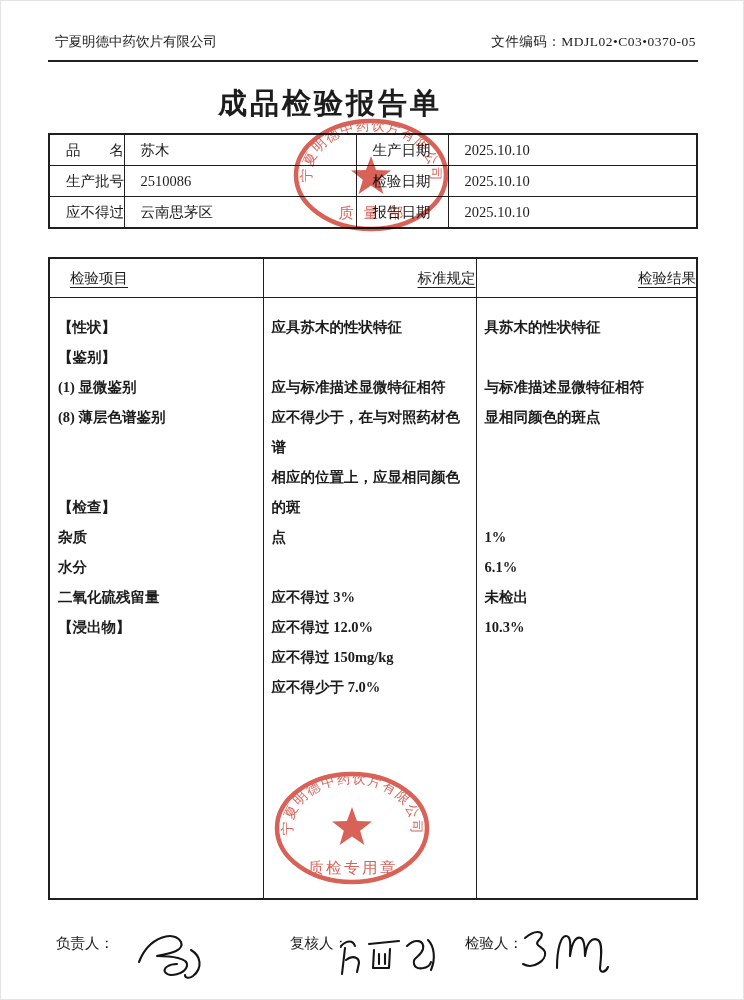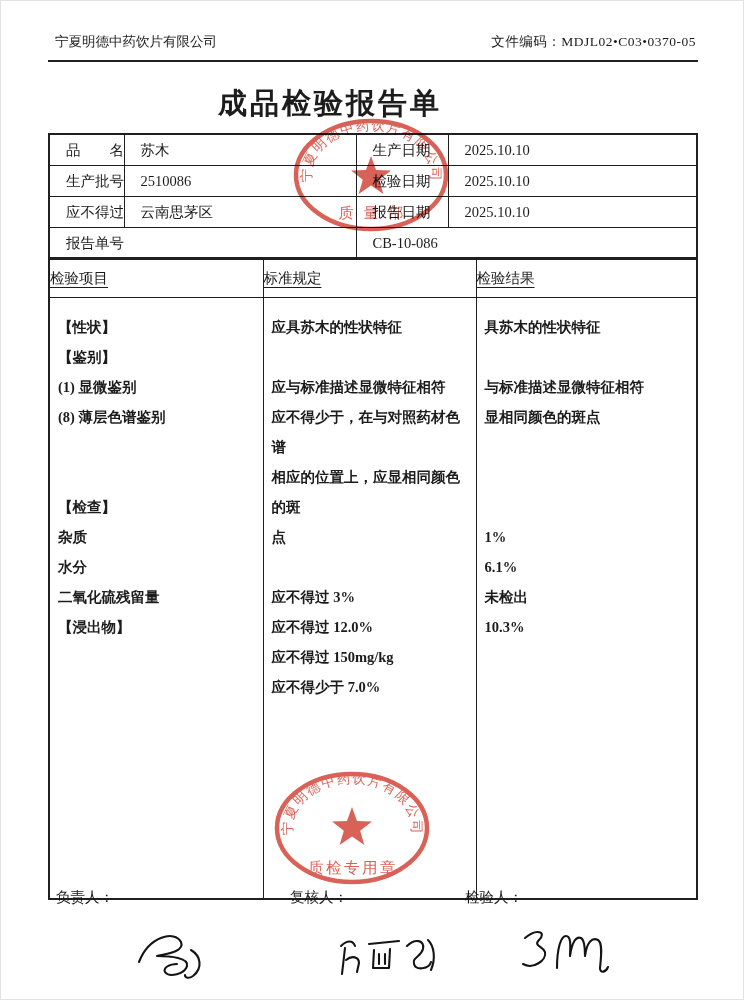--- a/index.html
+++ b/index.html
@@ -31,30 +31,30 @@
   .info{
     position:absolute;left:48px;top:133px;width:648px;
     font-size:14.5px;border:2px solid #1f1f1f;
   }
   .info td{border:1px solid #1f1f1f;height:30px;padding:0 16px;white-space:pre;}
   .insp{
     position:absolute;left:48px;top:257px;width:648px;
     font-size:14.5px;border:2px solid #1f1f1f;
   }
   .insp td{border:1px solid #1f1f1f;vertical-align:top;padding:0;}
-  .insp .hcell{height:38px;vertical-align:middle;text-align:left;}
-  .insp .hcell.first{text-align:left;padding-left:0;}
+  .insp .hcell{height:38px;vertical-align:middle;text-align:right;}
+  .insp .hcell.first{text-align:left;padding-left:20px;}
   .insp .hcell span{text-decoration:underline;text-underline-offset:4px;}
   .insp .bodycell{height:600px;}
   .lines{padding:14px 10px 0 8px;}
   .ln{line-height:30px;min-height:30px;white-space:pre-wrap;font-weight:bold;}
   .insp .concl{height:28px;vertical-align:middle;padding:0 8px;white-space:pre;}
 
   
-  .footer-label{position:absolute;font-size:14.5px;top:888px;}
+  .footer-label{position:absolute;font-size:14.5px;top:934px;}
   .sig{position:absolute;}
   .sig path{fill:none;stroke:#141414;stroke-width:2.1;stroke-linecap:round;stroke-linejoin:round;}
 
   
   .stamp{position:absolute;mix-blend-mode:multiply;opacity:.78;}
   .stamp .ink{fill:#cf3629;}
   .stamp ellipse{fill:none;stroke:#cf3629;stroke-width:4.5;}
   .stamp text{fill:#cf3629;font-family:"Liberation Serif","DejaVu Serif",serif;}
   .ring{font-size:13.5px;letter-spacing:1.5px;}
   .dept-top{font-size:15px;letter-spacing:10px;}
@@ -89,24 +89,20 @@
     <td>2510086</td>
     <td>检验日期</td>
     <td>2025.10.10</td>
   </tr>
   <tr>
     <td>应不得过</td>
     <td>云南思茅区</td>
     <td>报告日期</td>
     <td>2025.10.10</td>
   </tr>
-  <tr>
-    <td colspan="2">报告单号</td>
-    <td colspan="2">CB-10-086</td>
-  </tr>
 </tbody>
   </table>
 
 <table class="insp">
   <colgroup>
       <col style="width:214px">
       <col style="width:213px">
       <col style="width:221px">
     </colgroup>
   <tbody>

